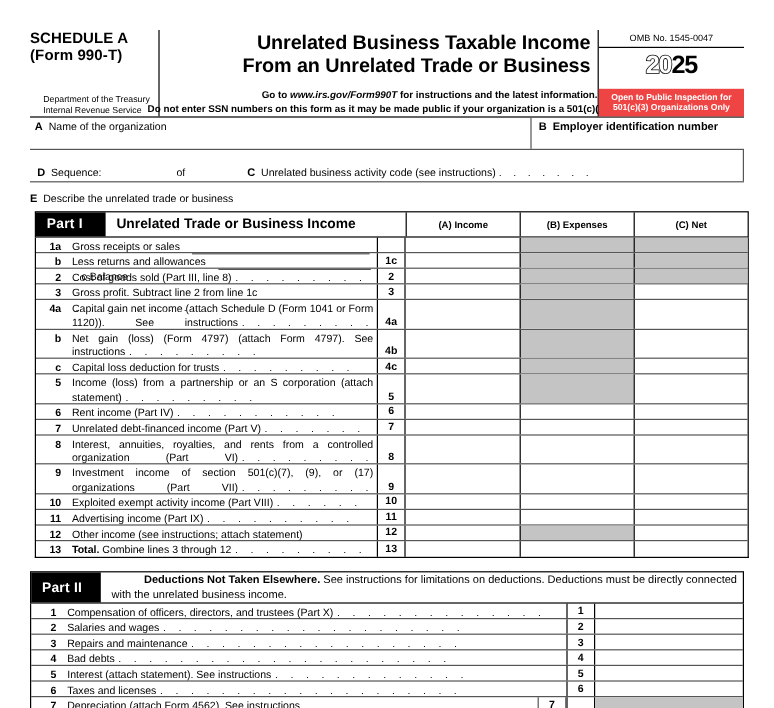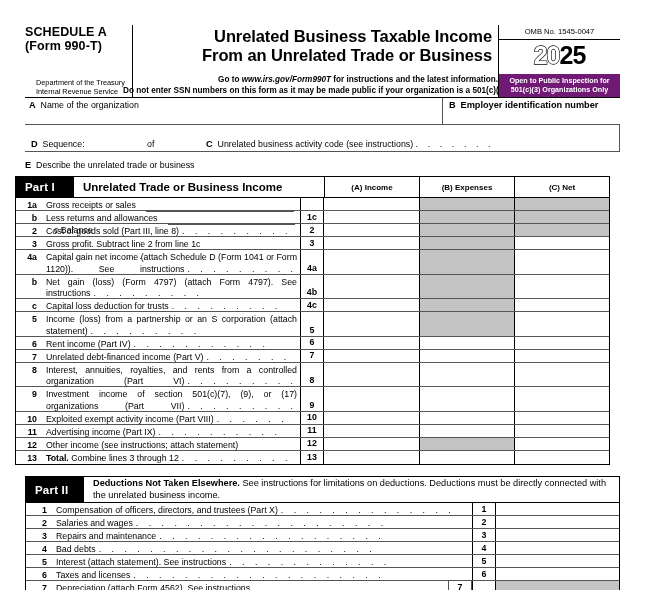--- a/index.html
+++ b/index.html
@@ -63,31 +63,31 @@
     border-left: 1.5px solid #000;
     position: relative;
     text-align: center;
   }
   .omb {
     font-size: 7.6px; line-height: 10px; padding-top: 2px;
     border-bottom: 1px solid #000;
     padding-bottom: 2px;
   }
   .year {
-    font-size: 25px; font-weight: bold; line-height: 28px;
+    font-size: 21px; font-weight: bold; line-height: 28px;
     letter-spacing: -1px; padding-top: 1px;
   }
   .year .hollow {
     color: #ffffff;
     -webkit-text-stroke: 1.3px #000;
     paint-order: stroke fill;
   }
   .openpub {
     position: absolute; left: 0; right: 0; bottom: 0;
-    background: #701a75; color: #fff;
+    background: #ef4444; color: #fff;
     font-size: 7.2px; font-weight: bold; line-height: 9.6px;
     padding: 2px 1px 2px 1px;
     text-align: center;
   }
 
   
   .fields {
     position: absolute; left: 25px; top: 98px; width: 595px;
   }
   .frow { display: flex; border-bottom: 1px solid #555; }
@@ -126,29 +126,29 @@
     font-size: 11.5px; font-weight: bold;
     display: flex; align-items: center;
     padding-left: 9px;
   }
   .part-title-2 {
     flex: 1;
     font-size: 9.2px;
     padding: 1px 4px 1px 9px;
     line-height: 11.5px;
   }
-  .part-title-2 b { font-weight: bold; }
+  .part-title-2 b { font-weight: bold; margin-left: 27px; }
   .colhead {
     width: 95px; border-left: 1.2px solid #000;
     font-size: 8px; font-weight: bold;
     display: flex; align-items: center; justify-content: center;
   }
 
   
-  .p1 { position: absolute; left: 15px; top: 176px; width: 595px; }
+  .p1 { position: absolute; left: 29px; top: 176px; width: 595px; }
   .p1bar { height: 22px; }
   .p1body { border: 1.2px solid #000; border-top: none; }
   .lrow { display: flex; border-bottom: 1px solid #555; }
   .lrow:last-child { border-bottom: none; }
   .lno {
     width: 26px; text-align: right; padding-right: 5px;
     font-size: 8.8px; font-weight: bold; padding-top: 2px;
     flex-shrink: 0;
   }
   .ltxt {

